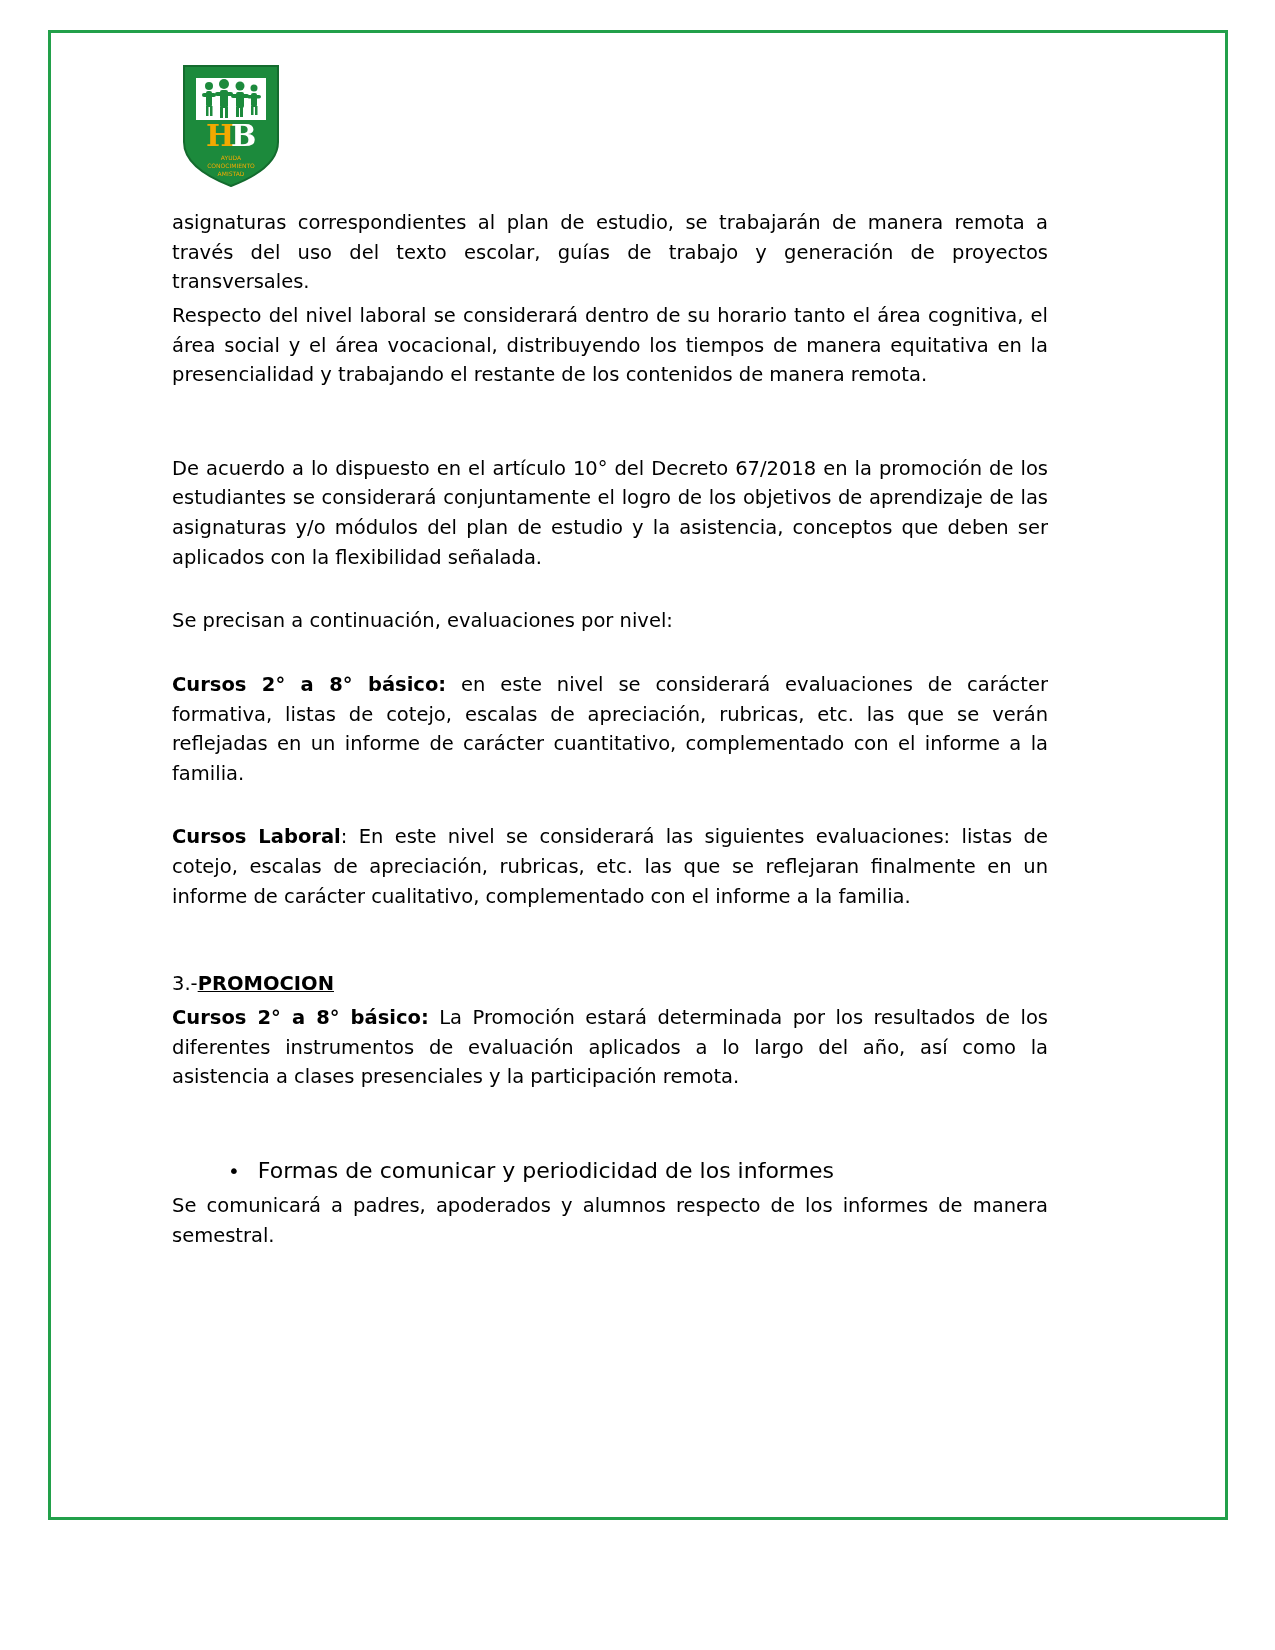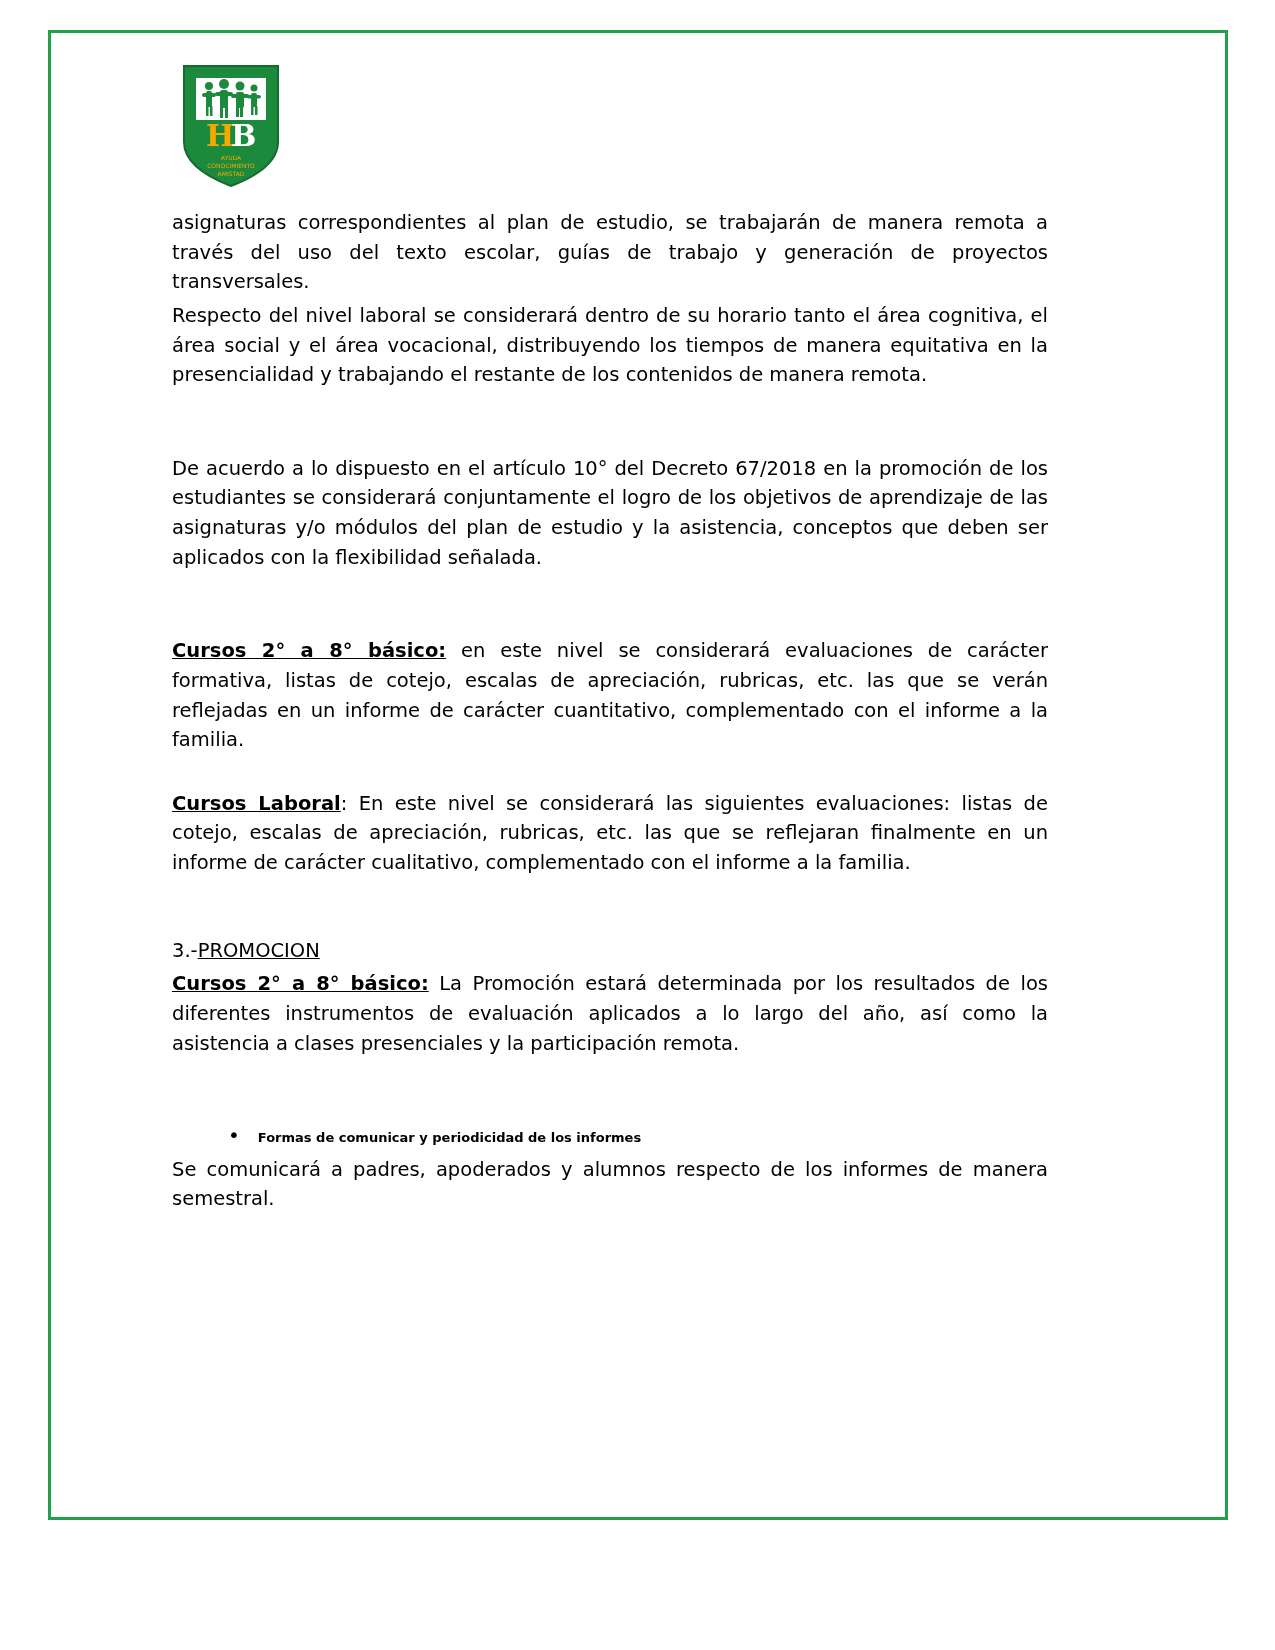--- a/index.html
+++ b/index.html
@@ -52,40 +52,40 @@
     line-height: 1.52;
     text-align: justify;
     text-justify: inter-word;
   }
   .para {
     margin-bottom: 0;
   }
   .gap-small { height: 26px; }
   .gap-med { height: 30px; }
   .gap-large { height: 54px; }
-  .u { text-decoration: underline; }
-  .bu { font-weight: bold; text-decoration: underline; }
+  .u { text-decoration: underline; font-weight: bold; }
+  .bu { font-weight: bold; }
   .heading-plain {
     font-size: 19.5px;
     line-height: 1.52;
   }
   .bullet-row {
     display: flex;
     align-items: baseline;
     margin-left: 60px;
     margin-top: 6px;
   }
   .bullet-dot {
     font-size: 20px;
     line-height: 1.52;
     margin-right: 18px;
   }
   .bullet-text {
-    font-weight: bold;
-    font-size: 13px;
+    font-weight: normal;
+    font-size: 22px;
     line-height: 1.52;
   }
 </style>
 </head>
 <body>
 
 <div class="page">
 
   <div class="page-border"></div>
 
@@ -134,20 +134,21 @@
 
     <div class="gap-med"></div>
 
 
     <div class="gap-med"></div>
 
     <p class="para">De acuerdo a lo dispuesto en el artículo 10° del Decreto 67/2018 en la promoción de los estudiantes se considerará conjuntamente el logro de los objetivos de aprendizaje de las asignaturas y/o módulos del plan de estudio y la asistencia, conceptos que deben ser aplicados con la flexibilidad señalada.</p>
 
     <div class="gap-med"></div>
 
+    <p class="para">Se precisan a continuación, evaluaciones por nivel:</p>
 
     <div class="gap-med"></div>
 
     <p class="para"><span class="bu"> Cursos 2° a 8° básico:</span><span> en este nivel se considerará evaluaciones de carácter formativa, listas de cotejo, escalas de apreciación, rubricas, etc. las que se verán reflejadas en un informe de carácter cuantitativo, complementado con el informe a la familia.</span></p>
 
     <div class="gap-med"></div>
 
     <p class="para"><span class="bu">Cursos Laboral</span><span>: En este nivel se considerará las siguientes evaluaciones: listas de cotejo, escalas de apreciación, rubricas, etc. las que se reflejaran finalmente en un informe de carácter  cualitativo, complementado con el informe a la familia.</span></p>
 
     <div class="gap-large"></div>

